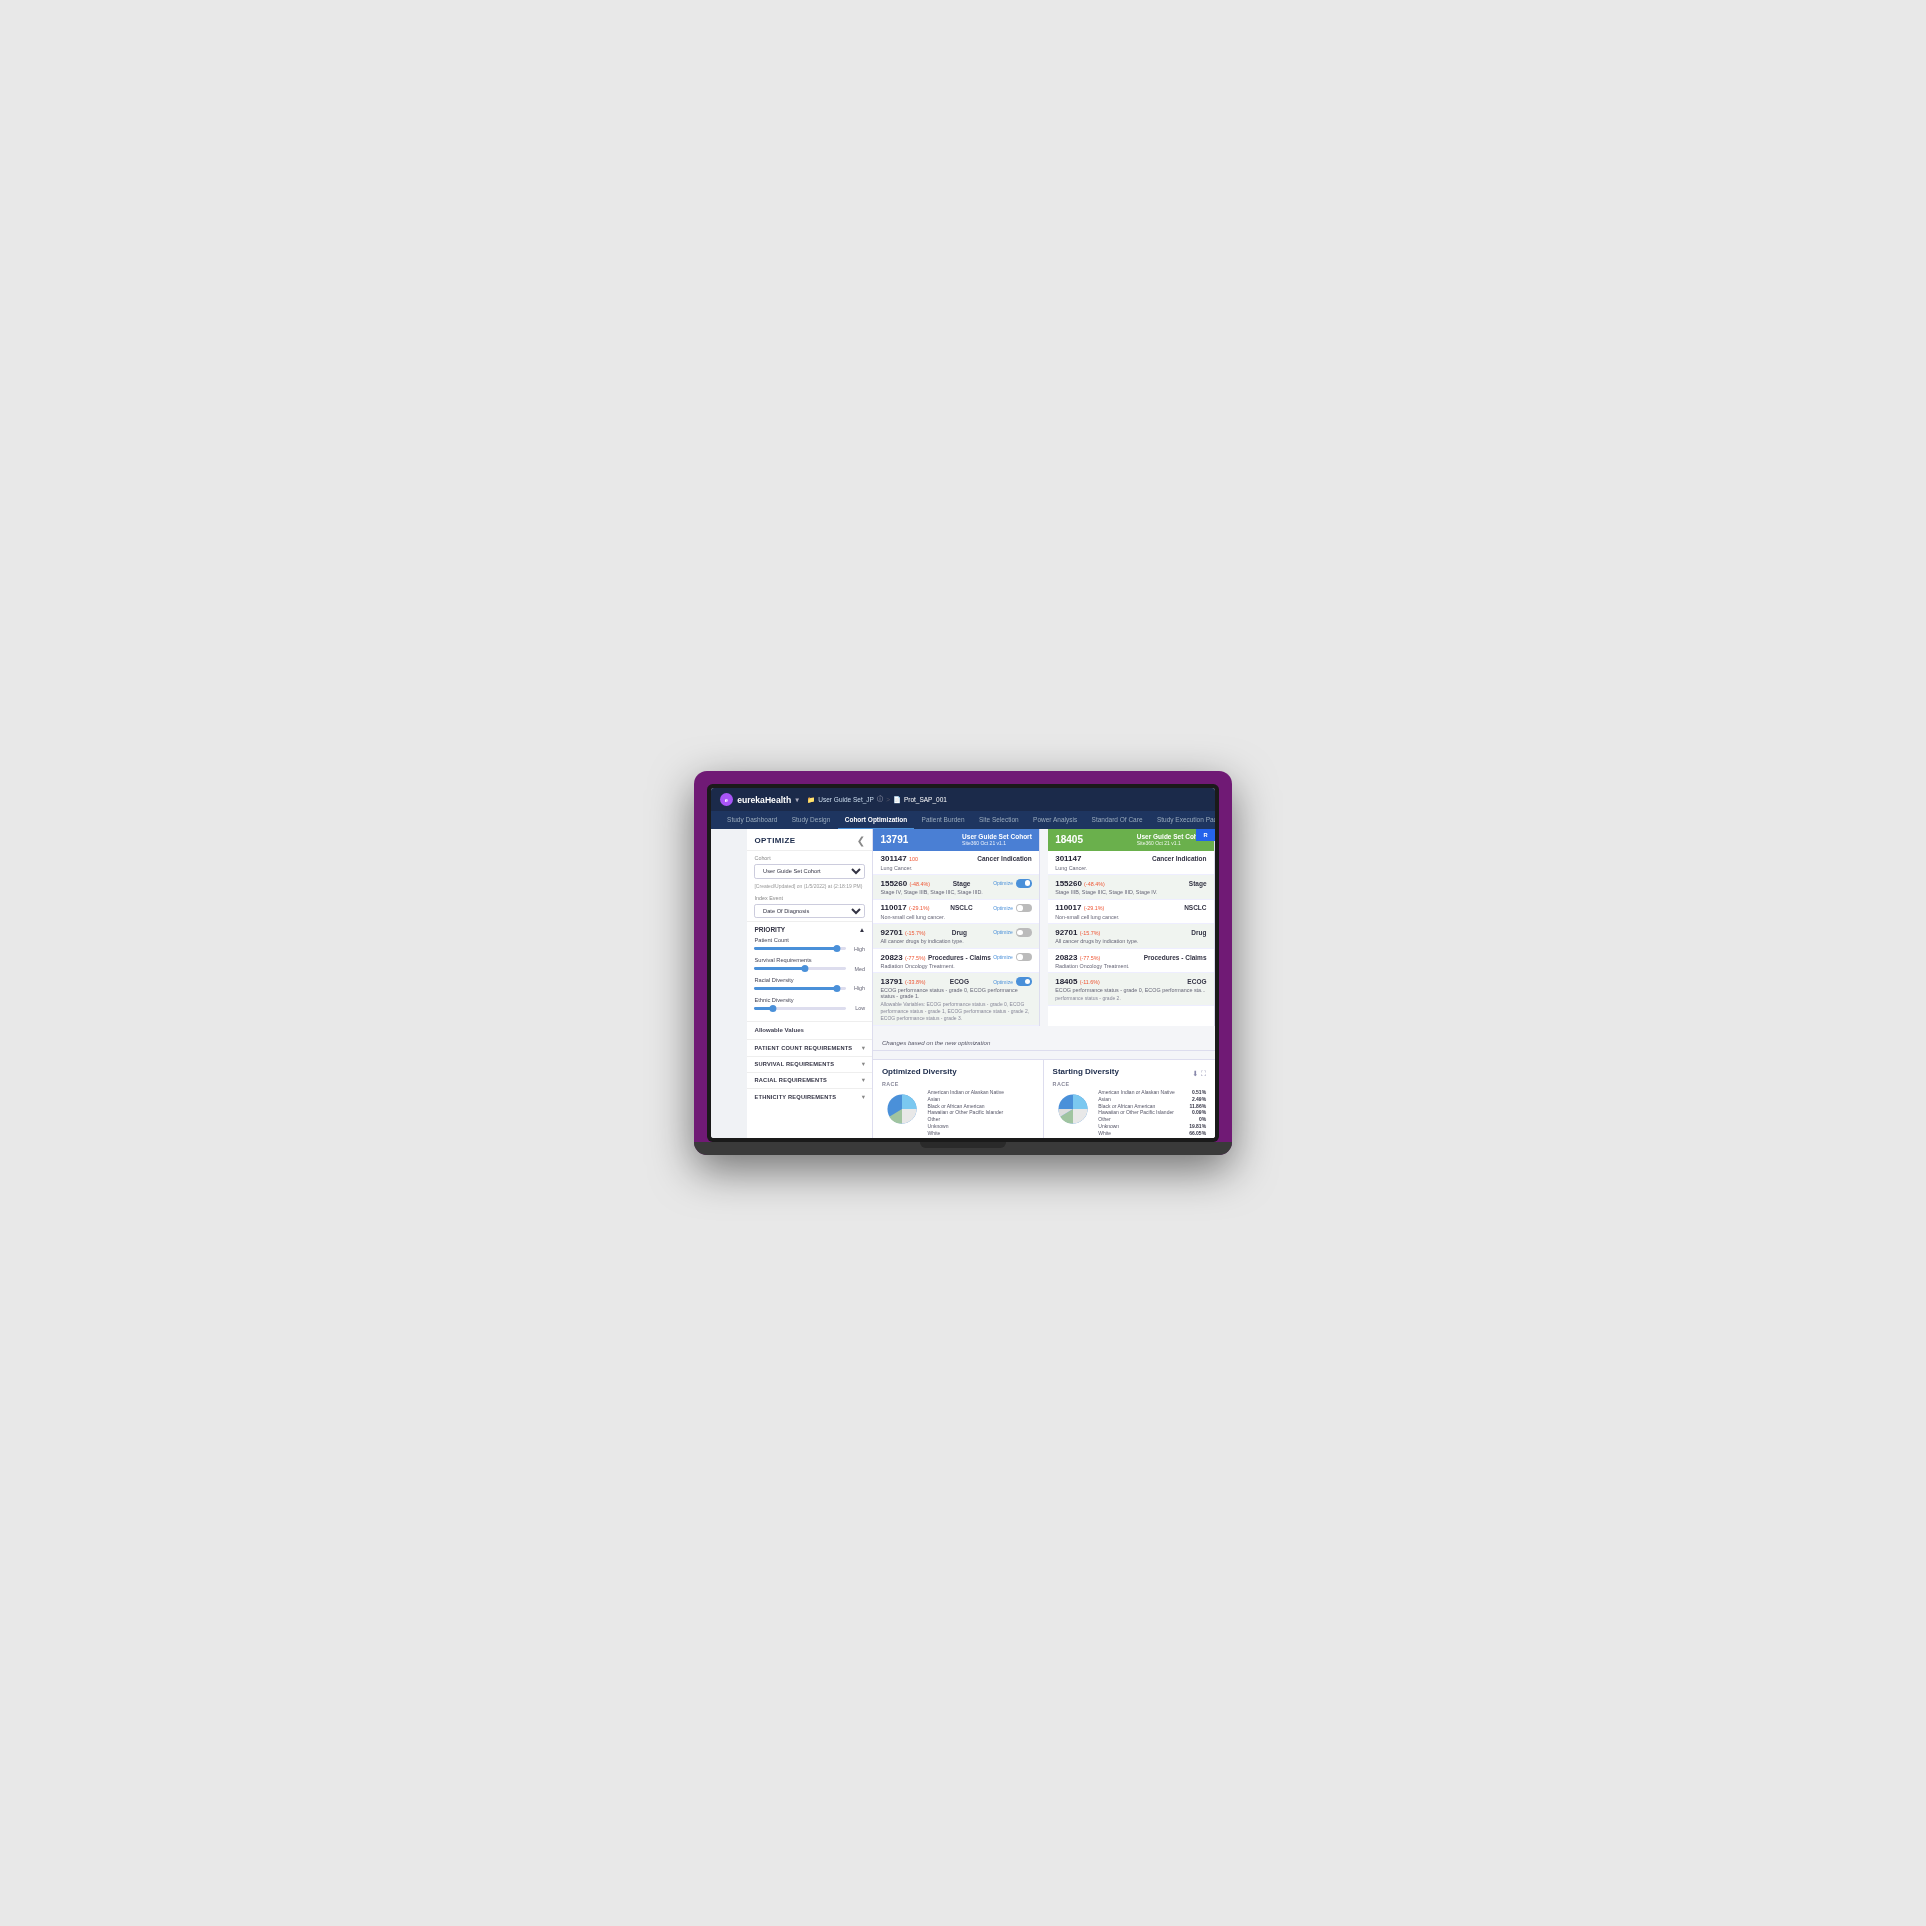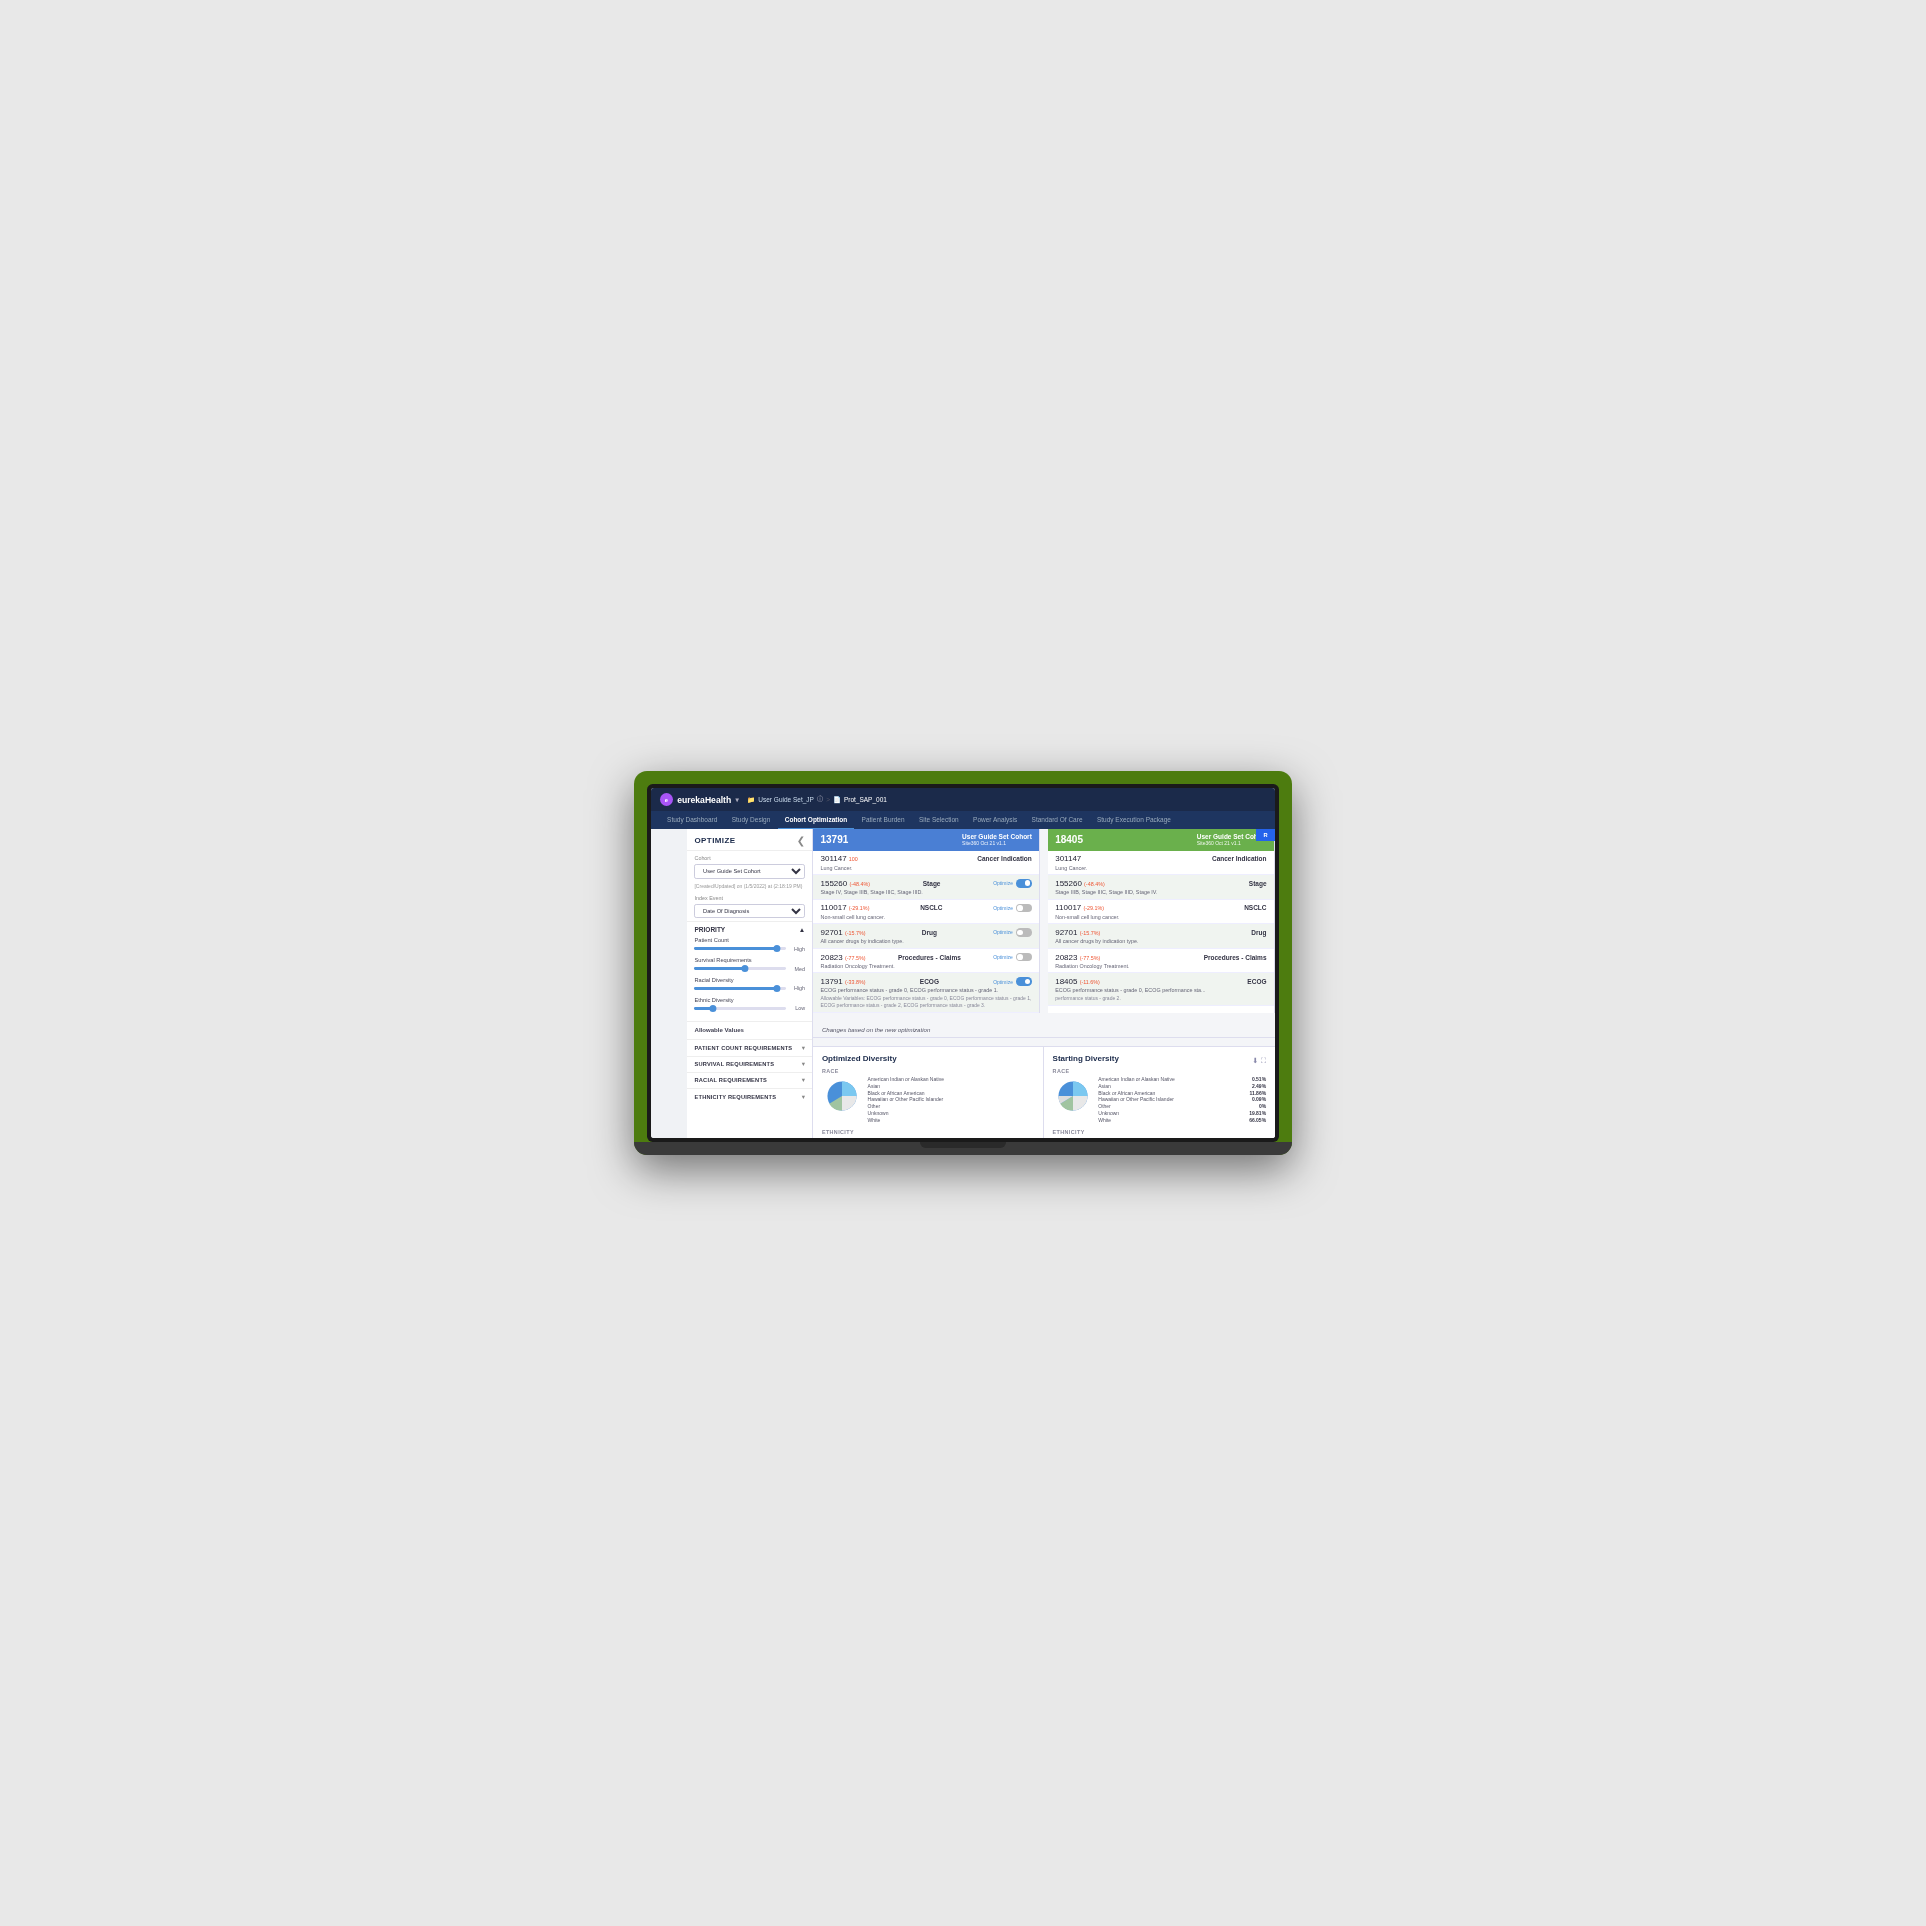--- a/index.html
+++ b/index.html
@@ -6,22 +6,22 @@
     body {
       background: #e8e8e8;
       display: flex;
       justify-content: center;
       align-items: center;
       min-height: 100vh;
       font-family: -apple-system, BlinkMacSystemFont, 'Segoe UI', Arial, sans-serif;
     }
 
     .laptop-outer {
-      width: 658px;
-      background: #4d7c0f;
+      width: 538px;
+      background: #701a75;
       border-radius: 13px;
       padding: 13px 13px 0 13px;
       box-shadow: 0 14.4px 43px rgba(0,0,0,0.5);
       position: relative;
     }
     .laptop-screen-bezel {
       background: #1a1a1a;
       border-radius: 5.7px;
       padding: 4.3px;
     }
@@ -314,21 +314,21 @@
       margin-bottom: 1.4px;
     }
     .criterion-count-wrap {
       display: flex;
       align-items: baseline;
       gap: 2.2px;
       min-width: 43px;
     }
     .criterion-count {
       font-size: 8px;
-      font-weight: 400;
+      font-weight: 700;
       color: #223;
     }
     .criterion-delta {
       font-size: 5.4px;
       color: #e53;
     }
     .criterion-name {
       font-size: 6.5px;
       font-weight: 600;
       color: #334;

